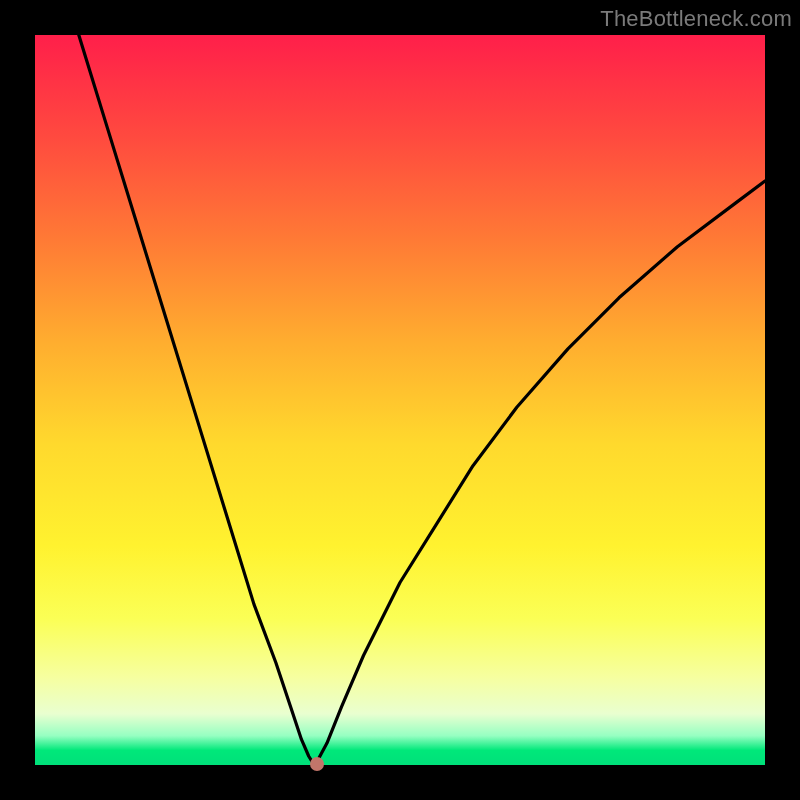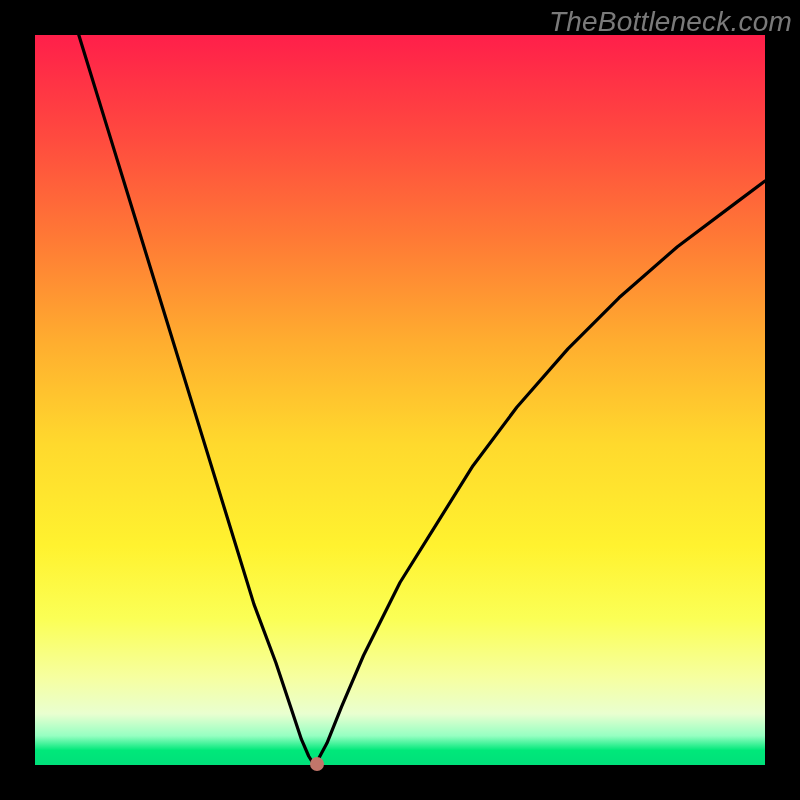--- a/index.html
+++ b/index.html
@@ -47,25 +47,24 @@
       #96ffc2 96%,
       #00e87a 98%,
       #00e07a 100%
     );
   }
   .watermark {
     position: absolute;
     top: 6px;
     right: 8px;
     color: #7a7a7a;
-    font-size: 28px;
+    font-size: 22px;
     letter-spacing: 0.2px;
     font-weight: 500;
     user-select: none;
-    font-style: italic;
   }
   svg.curve {
     position: absolute;
     left: 0;
     top: 0;
     width: 100%;
     height: 100%;
     overflow: visible;
   }
   .marker {

